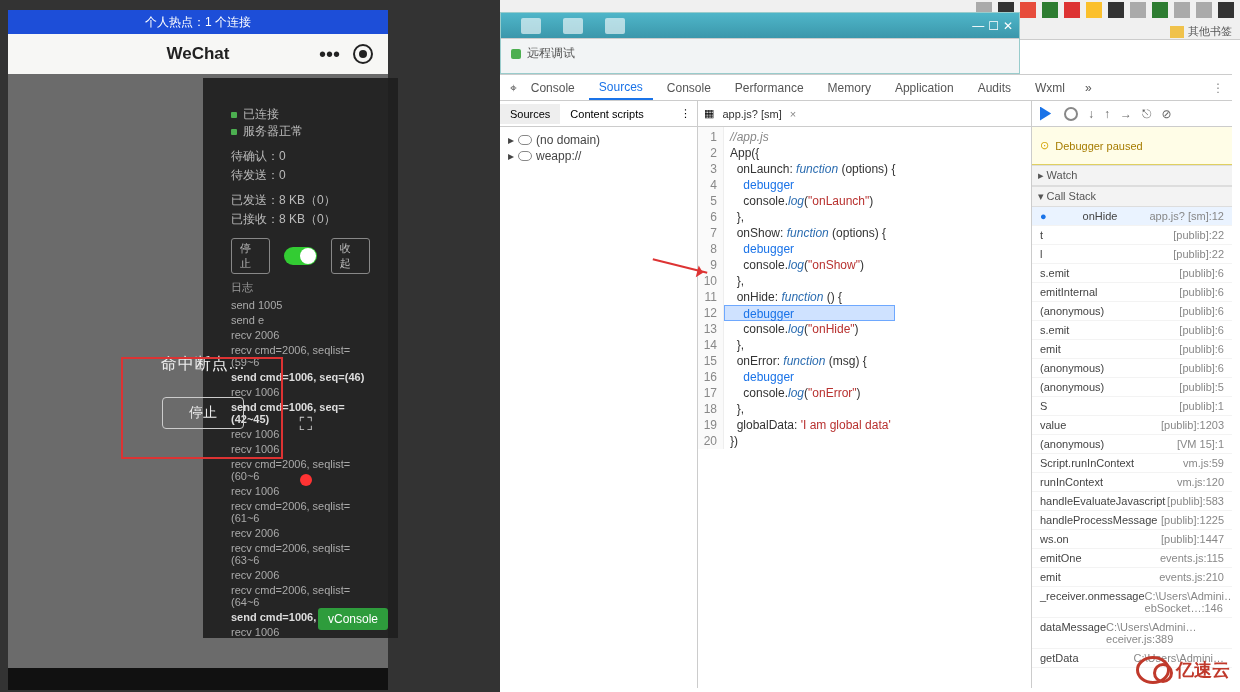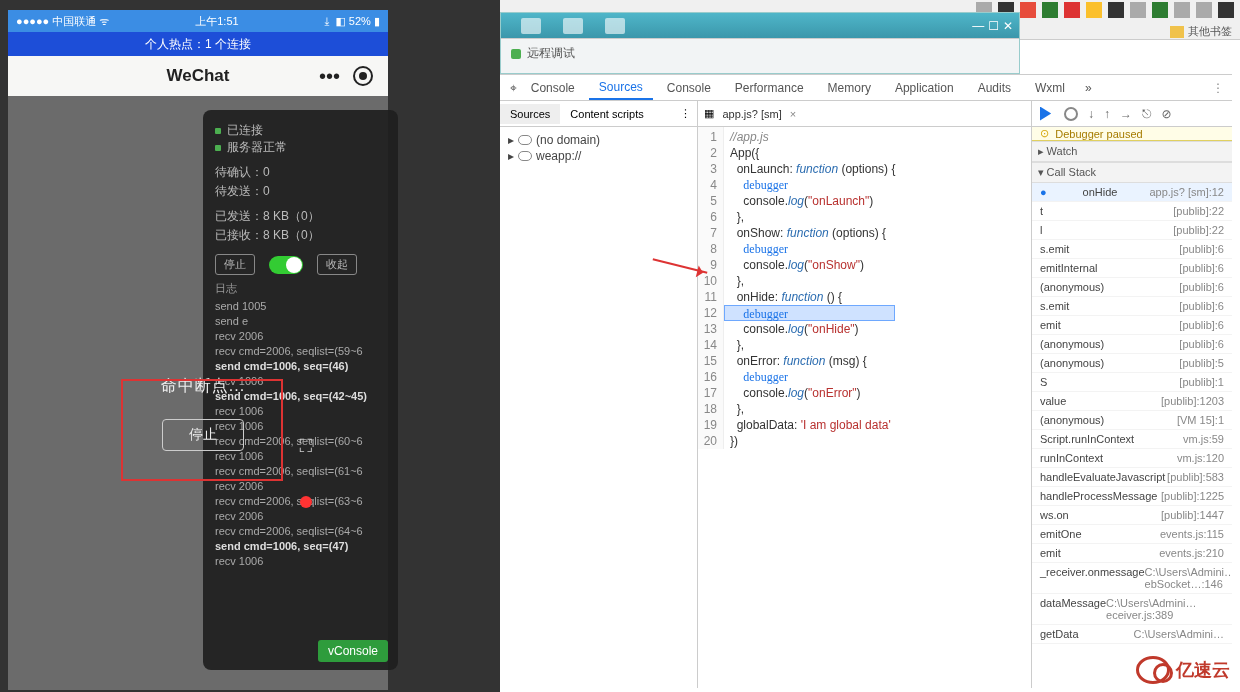--- a/index.html
+++ b/index.html
@@ -13,21 +13,21 @@
     .phone-hotspot { height: 24px; background:#1d4ed8; color:#fff; font-size:12px; text-align:center; line-height:24px;}
     .phone-header { height: 40px; background:#f7f7f5; display:flex; align-items:center; justify-content:center; position:relative;}
     .phone-title { font-weight:600; font-size:17px; color:#222;}
     .phone-header .dots { position:absolute; right:48px; font-size:20px; color:#222;}
     .phone-header .rec { position:absolute; right:15px; width:20px; height:20px; border:2px solid #222; border-radius:50%; display:flex; align-items:center; justify-content:center;}
     .phone-header .rec::after { content:""; width:8px;height:8px;background:#222;border-radius:50%;}
 
     .phone-body { position:relative; height: calc(100% - 86px); background:#eee;}
     .overlay-dark { position:absolute; inset:0; background:rgba(0,0,0,0.55);}
 
-    .vc-panel { position:absolute; left:195px; top:14px; width:195px; height:560px; background:rgba(30,30,30,0.9); border-radius:8px; padding:12px; color:#bbb; font-size:12px; overflow:hidden;}
+    .vc-panel { position:absolute; left:195px; top:4px; width:195px; height:560px; background:rgba(30,30,30,0.9); border-radius:0; padding:28px; color:#bbb; font-size:12px; overflow:hidden;}
     .vc-status div { display:flex; align-items:center; gap:6px;}
     .vc-dot { width:6px;height:6px;background:#4caf50;border-radius:1px;}
     .vc-info { margin-top:8px;}
     .vc-row { margin:2px 0;}
     .vc-ctrl { margin-top:10px; display:flex; align-items:center; gap:14px;}
     .vc-btn { border:1px solid #888;color:#bbb;padding:2px 8px;border-radius:3px;font-size:11px;}
     .vc-toggle { width:34px;height:18px;background:#3c3;border-radius:9px;position:relative;}
     .vc-toggle::after { content:"";position:absolute;right:1px;top:1px;width:16px;height:16px;background:#fff;border-radius:50%;}
     .vc-tab { margin-top:6px; font-size:11px; color:#999;}
     .vc-log { margin-top:4px;}
@@ -83,57 +83,49 @@
 
     .editor { font-family: Consolas, Menlo, monospace; font-size:12px; display:flex;}
     .gutter { width:26px; text-align:right; padding:2px 6px 0 0; color:#888; background:#fafafa; border-right:1px solid #eee;}
     .gutter div{height:16px;line-height:16px;}
     .code { padding:2px 0 0 6px; white-space:pre; color:#333;}
     .code div{height:16px;line-height:16px;}
     .cgy{color:#888;font-style:italic;}
     .fn{color:#2b6cb0;font-style:italic;}
     .fld{color:#333;}
     .str{color:#b8312f;}
-    .dbg{color:#1a73e8;font-family:Liberation Serif, serif;}
+    .dbg{color:#1a73e8;}
     .line-br{background:#cfe2ff;border:1px solid #6ea8fe;margin-left:-6px;padding-left:5px;}
 
     .red-arrow { position:absolute; left:652px; top:265px; width:56px; border-top:2px solid #d33; transform:rotate(14deg);}
     .red-arrow::after{content:"";position:absolute;right:-2px;top:-6px;border:6px solid transparent;border-left-color:#d33;}
 
     .dt-right { width:200px; display:flex; flex-direction:column;}
     .dbg-toolbar { height:26px; border-bottom:1px solid #ccc; display:flex; align-items:center; gap:10px; padding:0 8px; color:#666; font-size:12px;}
     .dbg-toolbar .ic{width:14px;height:14px;display:inline-block;}
     .ic-resume{background:#1a73e8;clip-path:polygon(0 0,80% 50%,0 100%);}
     .ic-step{border:2px solid #888;border-radius:50%;width:12px;height:12px;}
-    .pause-banner { background:#fffde7; color:#a67c00; font-size:11px; padding:0 8px; border-bottom:1px solid #e0d060; display:flex; align-items:center; gap:6px;}
+    .pause-banner { background:#fffde7; color:#a67c00; font-size:11px; padding:12px 8px; border-bottom:1px solid #e0d060; display:flex; align-items:center; gap:6px;}
     .pause-banner::before{content:"⊙";color:#d4a60b;}
     .section-h { background:#f3f3f3; font-size:11px; color:#555; padding:3px 6px; border-top:1px solid #ddd;border-bottom:1px solid #ddd;}
     .stack { flex:1; overflow:auto; font-size:11px; color:#444;}
     .stack .row{display:flex;justify-content:space-between;padding:3px 8px;border-bottom:1px solid #f3f3f3;cursor:pointer;}
     .stack .row:first-child{background:#eaf3ff;}
     .stack .row:first-child::before{content:"●";color:#1a73e8;margin-right:4px;}
     .stack .loc{color:#888;}
 
     .watermark { position:absolute; right:10px; bottom:8px; display:flex; align-items:center; gap:6px; font-size:18px; color:#c0392b; font-weight:bold;}
     .watermark .logo{width:34px;height:28px;border:3px solid #c0392b;border-radius:50%;position:relative;}
     .watermark .logo::after{content:"";position:absolute;right:-6px;top:4px;width:14px;height:14px;border:3px solid #c0392b;border-radius:50%;}
   </style>
 </head>
 <body>
 
 <div class="phone-wrap">
   <div class="phone">
-    <div class="phone-statusbar">
-      <span>●●●●● <span>中国联通</span> ᯤ</span>
-      <span>上午1:51</span>
-      <span class="right">
-          <span>⤓</span>
-          <span>◧ <span>52%</span> ▮</span>
-        </span>
-    </div>
     <div class="phone-hotspot">个人热点：1 个连接</div>
     <div class="phone-header">
       <span class="phone-title">WeChat</span>
       <span class="dots">•••</span>
       <span class="rec"></span>
     </div>
     <div class="phone-body">
       <div class="overlay-dark"></div>
       <div class="vc-panel">
         <div class="vc-status">

